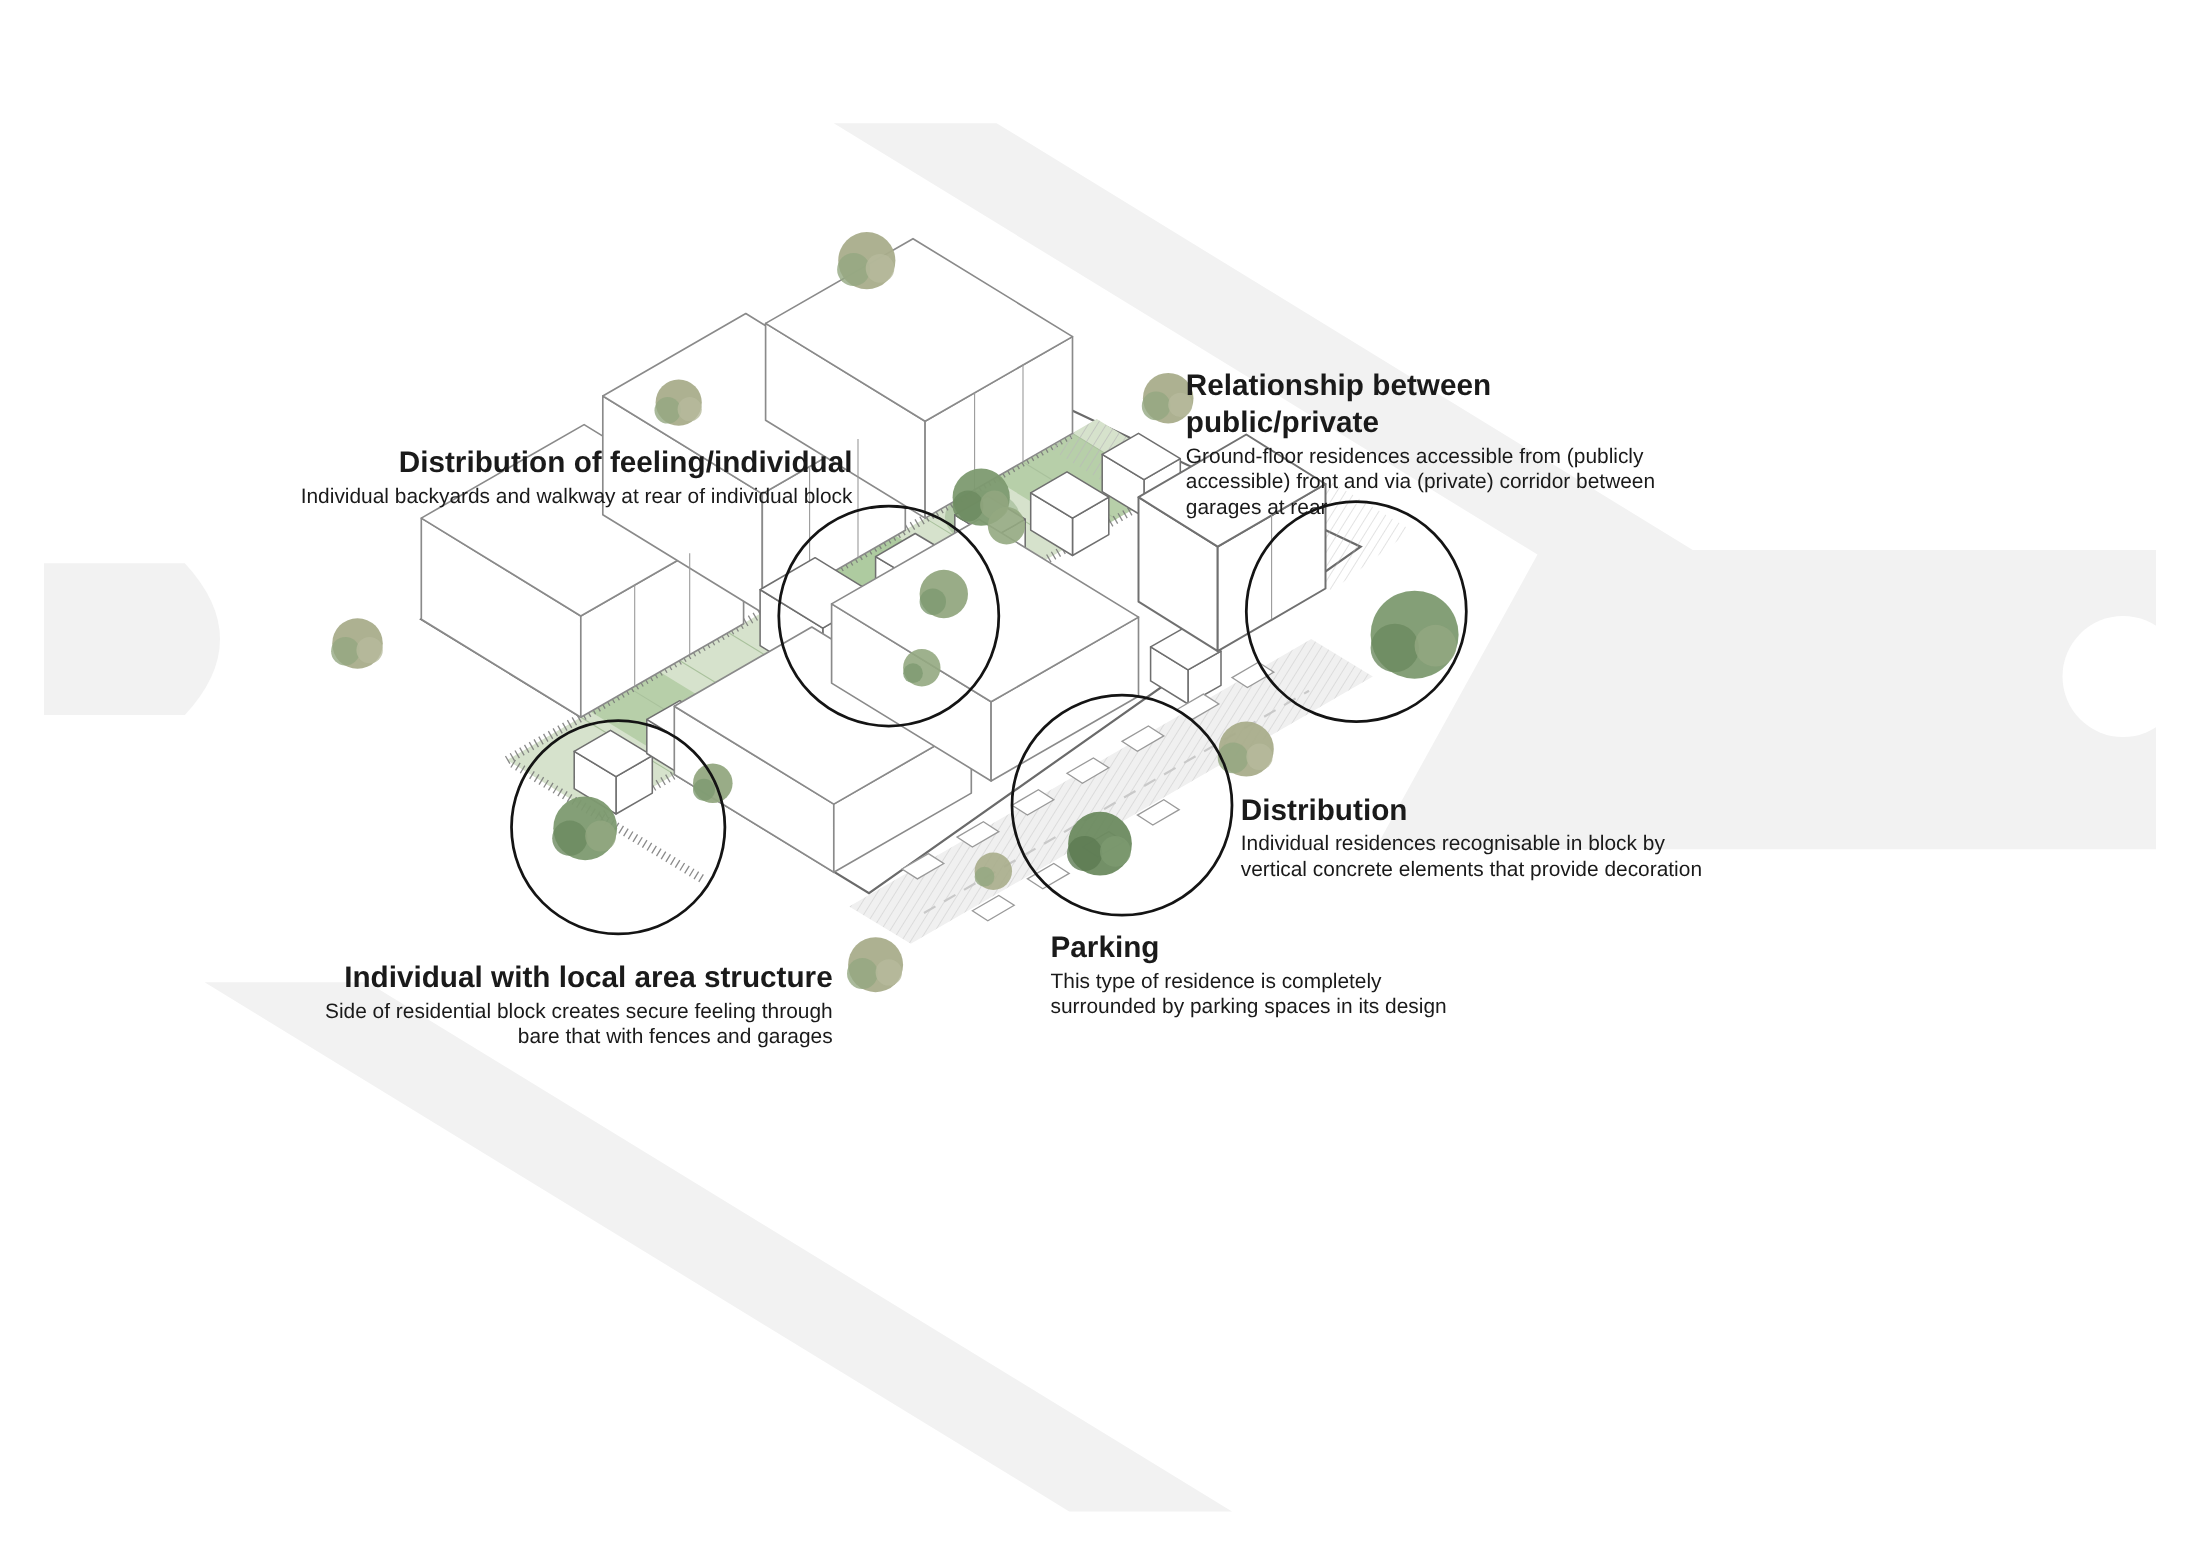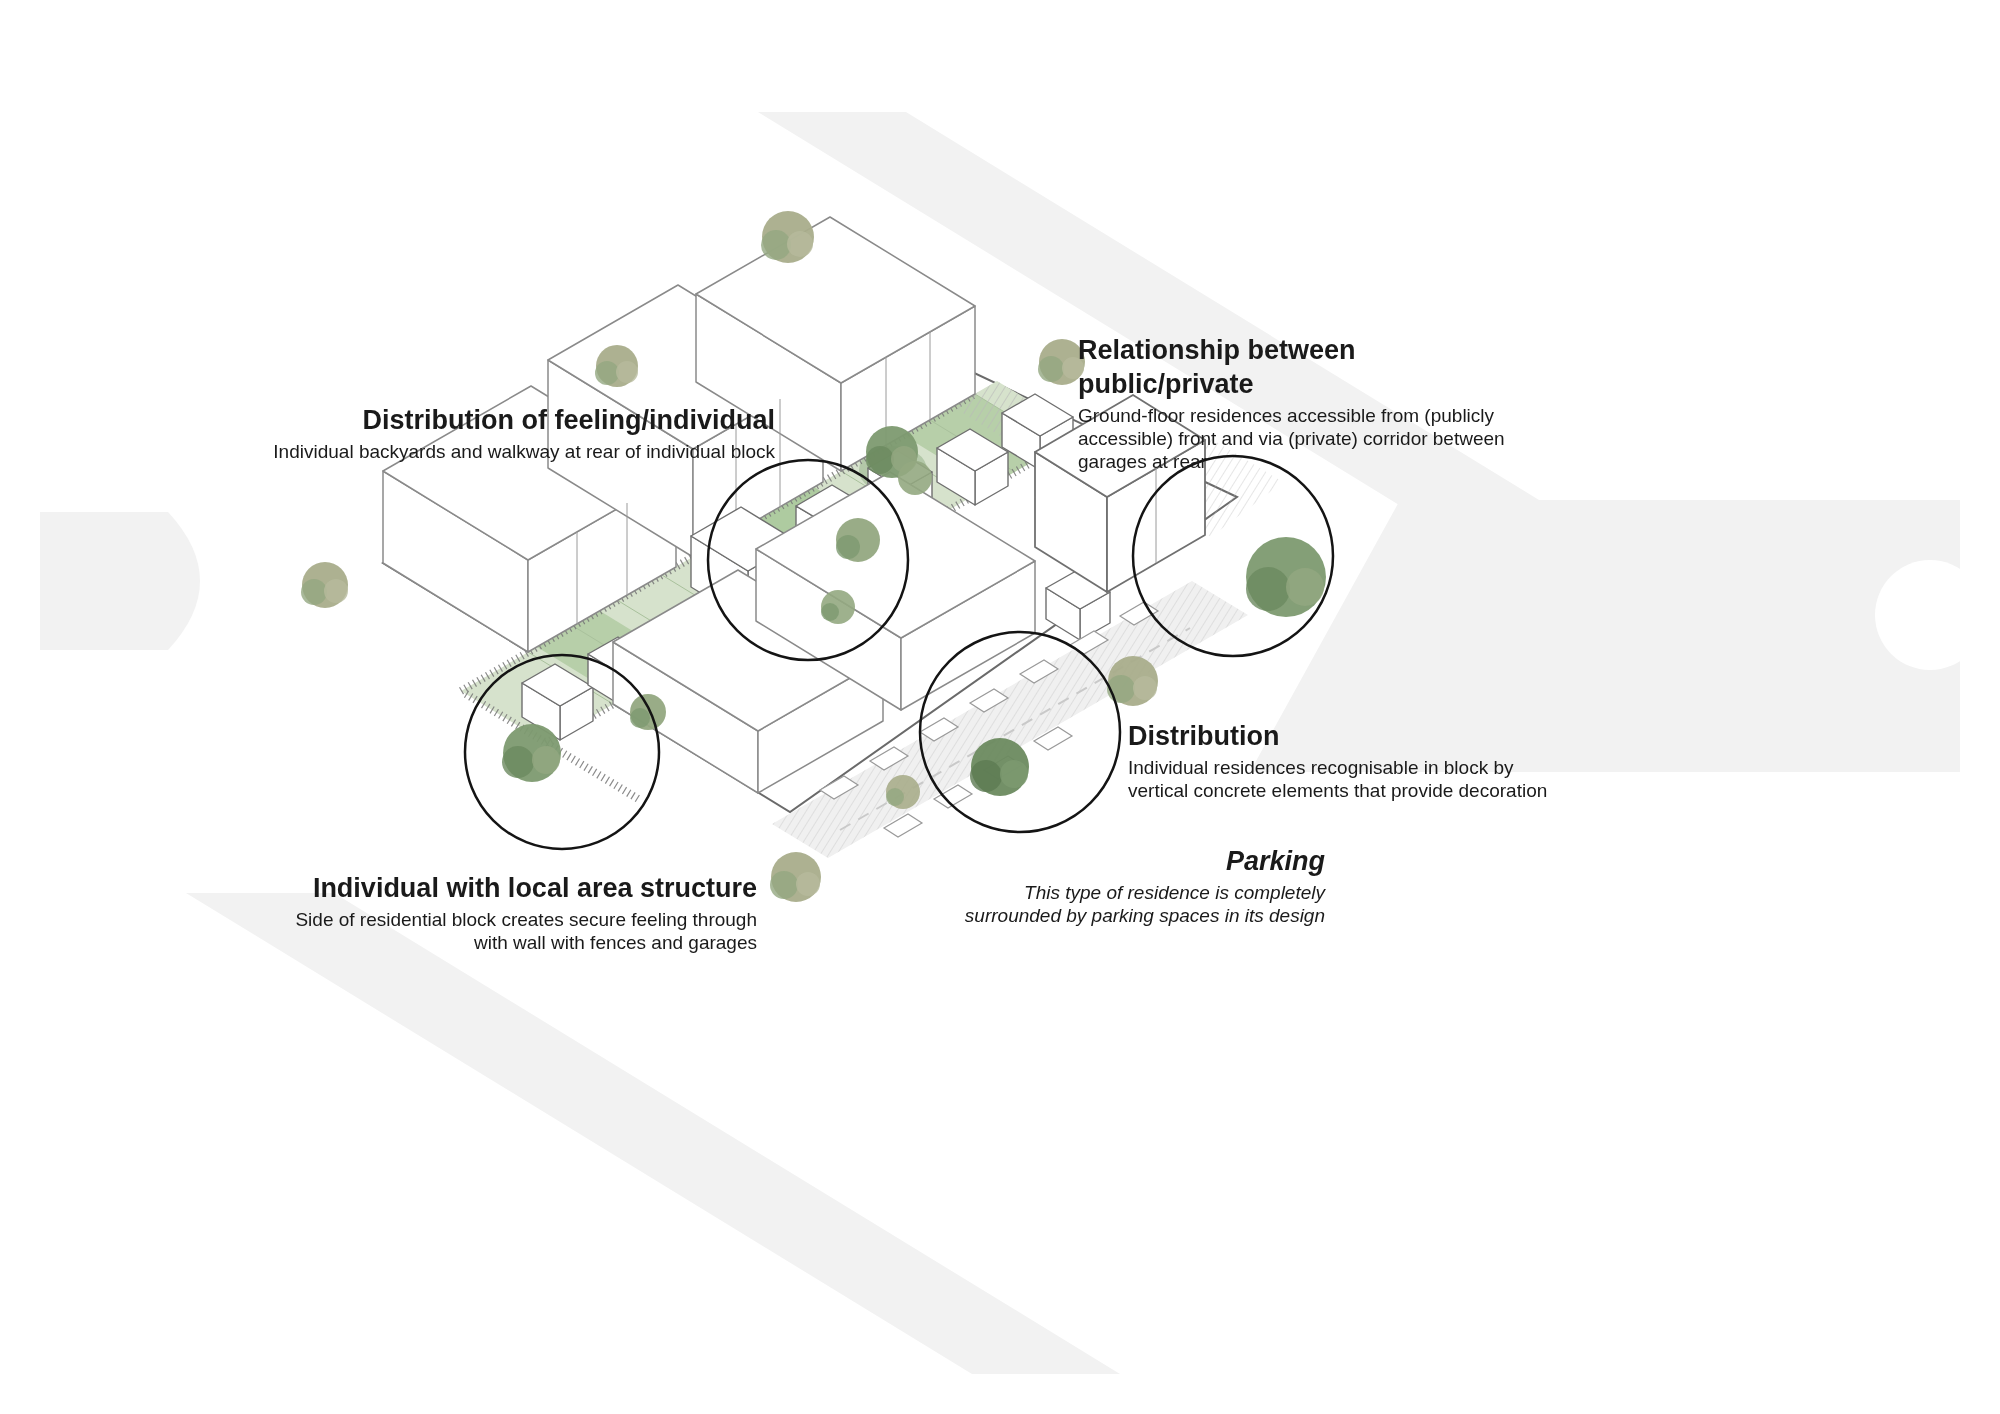--- a/index.html
+++ b/index.html
@@ -10,21 +10,21 @@
     font-family:"Liberation Sans",sans-serif;
     overflow:hidden;
   }
   .drawing{position:absolute;left:0;top:0;}
   .ann{position:absolute;color:#1a1a1a;}
   .ann h3{margin:0;font-size:27px;font-weight:bold;line-height:1.25;}
   .ann p{margin:2px 0 0 0;font-size:19px;line-height:1.22;}
   #ann-dist{top:404px;left:240px;width:535px;text-align:right;}
   #ann-rel{top:334px;left:1078px;width:440px;text-align:left;}
   #ann-arch{top:720px;left:1128px;width:440px;text-align:left;}
-  #ann-park{top:845px;left:955px;width:370px;text-align:right;font-style:italic;}
+  #ann-park{top:845px;left:955px;width:370px;text-align:left;}
   #ann-conn{top:872px;left:257px;width:500px;text-align:right;}
 </style>
 </head>
 <body>
 
 <div class="canvas">
 
   <svg class="drawing" width="2000" height="1414" viewBox="0 0 2000 1414">
     <defs>
       <pattern id="hatch" patternUnits="userSpaceOnUse" width="7" height="7" patternTransform="rotate(32)">
@@ -266,16 +266,16 @@
     <p>Individual residences recognisable in block by vertical concrete elements that provide decoration</p>
   </div>
 
   <div class="ann" id="ann-park">
     <h3>Parking</h3>
     <p>This type of residence is completely surrounded by parking spaces in its design</p>
   </div>
 
   <div class="ann" id="ann-conn">
     <h3>Individual with local area structure</h3>
-    <p>Side of residential block creates secure feeling through with wall with fences and garages</p>
+    <p>Side of residential block creates secure feeling through bare that with fences and garages</p>
   </div>
 
 </div>
 
 </body></html>

